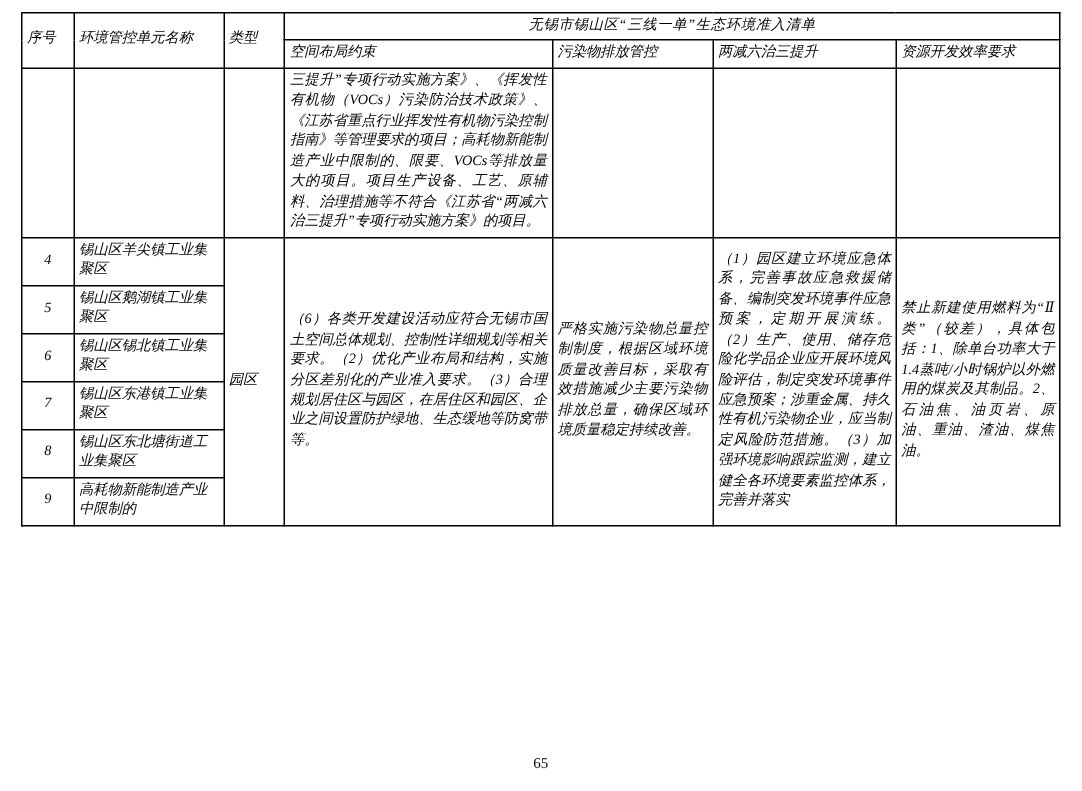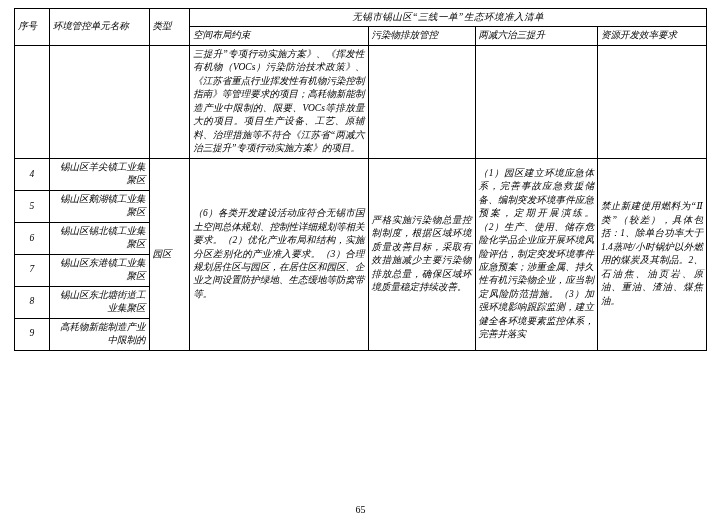--- a/index.html
+++ b/index.html
@@ -44,21 +44,21 @@
   .c-head {
     text-align: left;
     font-size: 10px;
     line-height: 1.45;
   }
   .num {
     text-align: center;
     font-size: 10px;
   }
   .cell-name {
-    text-align: right;
+    text-align: left;
     font-size: 9.5px;
     line-height: 1.5;
     padding: 3px 2px;
   }
   .cell-type {
     text-align: left;
     font-size: 10px;
   }
   .cell-body {
     text-align: justify;

